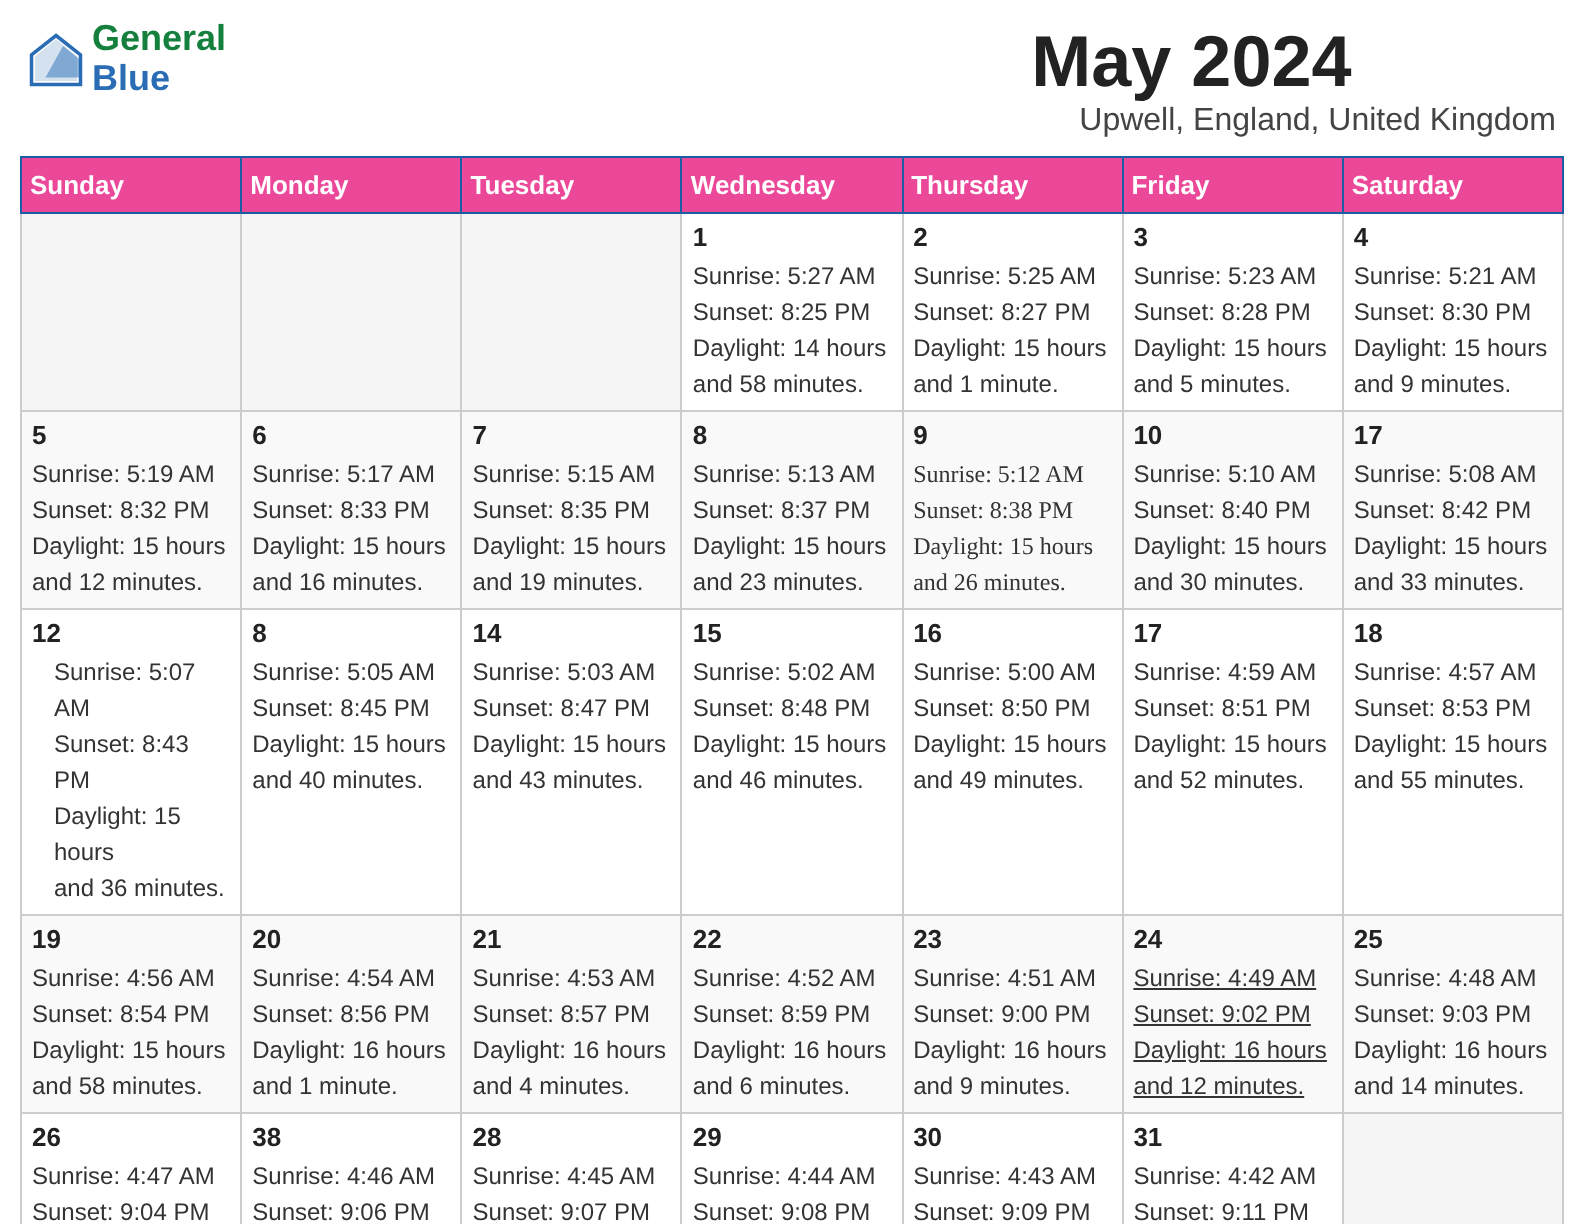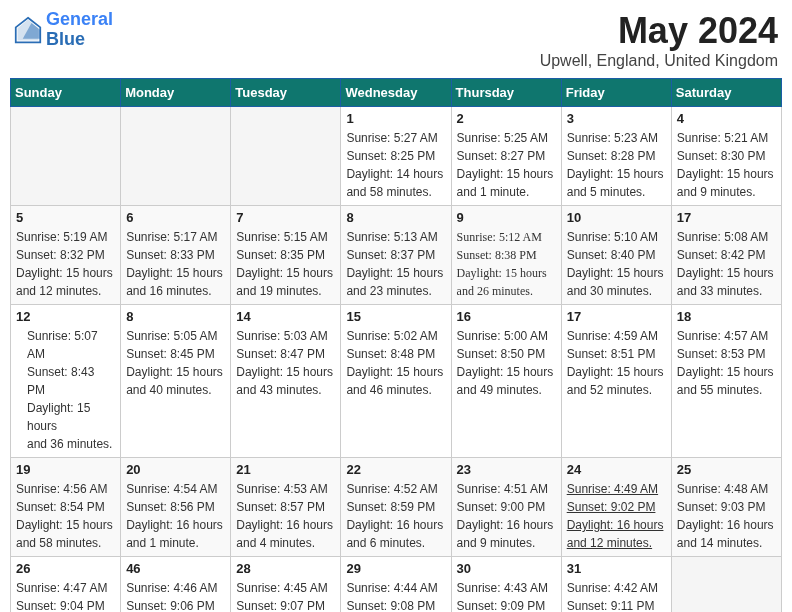--- a/index.html
+++ b/index.html
@@ -20,45 +20,46 @@
     .logo {
       display: flex;
       align-items: center;
       gap: 4px;
     }
     .logo-text {
       font-size: 18px;
       font-weight: bold;
       line-height: 1.1;
     }
-    .logo-general { color: #3b82f6; }
+    .logo-general { color: #15803d; }
     .logo-blue { color: #2a6db5; }
     .logo-icon {
       width: 28px;
       height: 28px;
     }
     .title-block {
-      text-align: right;
+      text-align: left;
     }
     .month-title {
       font-size: 36px;
       font-weight: bold;
       color: #222;
     }
     .location-title {
       font-size: 16px;
       color: #444;
+      margin-left: 24px;
     }
     .calendar {
       width: 100%;
       border-collapse: collapse;
       border: 1px solid #ccc;
     }
     .calendar th {
-      background: #0f766e;
+      background: #ec4899;
       color: #fff;
       font-size: 13px;
       font-weight: bold;
       padding: 6px 4px;
       text-align: left;
       border: 1px solid #1a5da5;
     }
     .calendar td {
       border: 1px solid #ccc;
       vertical-align: top;
@@ -309,21 +310,21 @@
       </tr>
       <tr>
         <td>
           <div class="day-number">26</div>
           <div class="day-info" style="white-space: pre-line;">Sunrise: 4:47 AM
 Sunset: 9:04 PM
 Daylight: 16 hours
 and 17 minutes.</div>
         </td>
         <td>
-          <div class="day-number">46</div>
+          <div class="day-number">38</div>
           <div class="day-info" style="white-space: pre-line;">Sunrise: 4:46 AM
 Sunset: 9:06 PM
 Daylight: 16 hours
 and 19 minutes.</div>
         </td>
         <td>
           <div class="day-number">28</div>
           <div class="day-info" style="white-space: pre-line;">Sunrise: 4:45 AM
 Sunset: 9:07 PM
 Daylight: 16 hours

